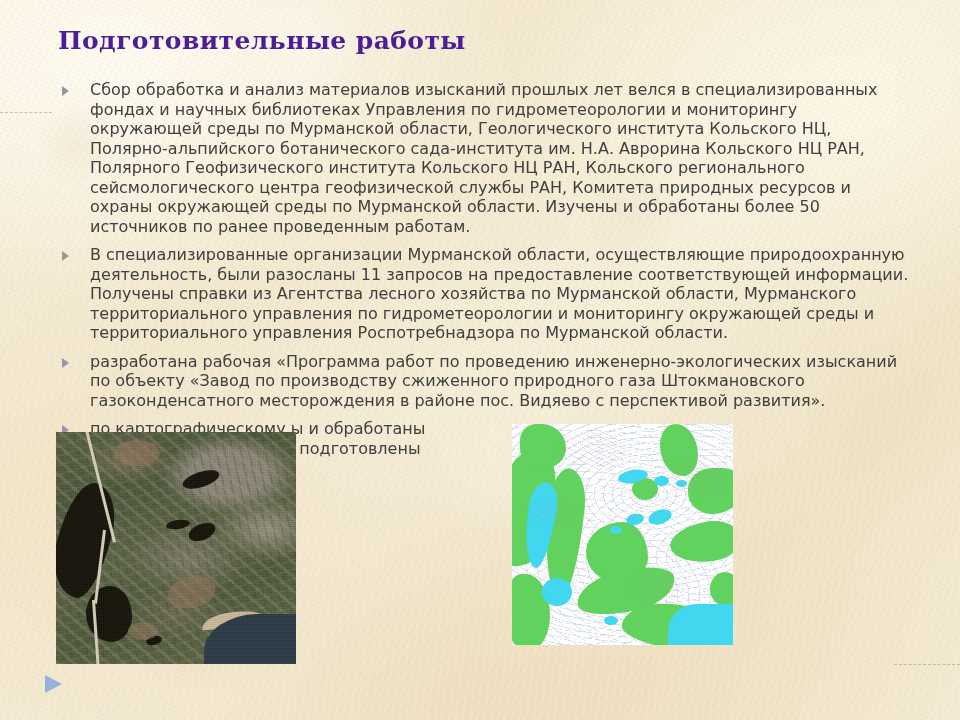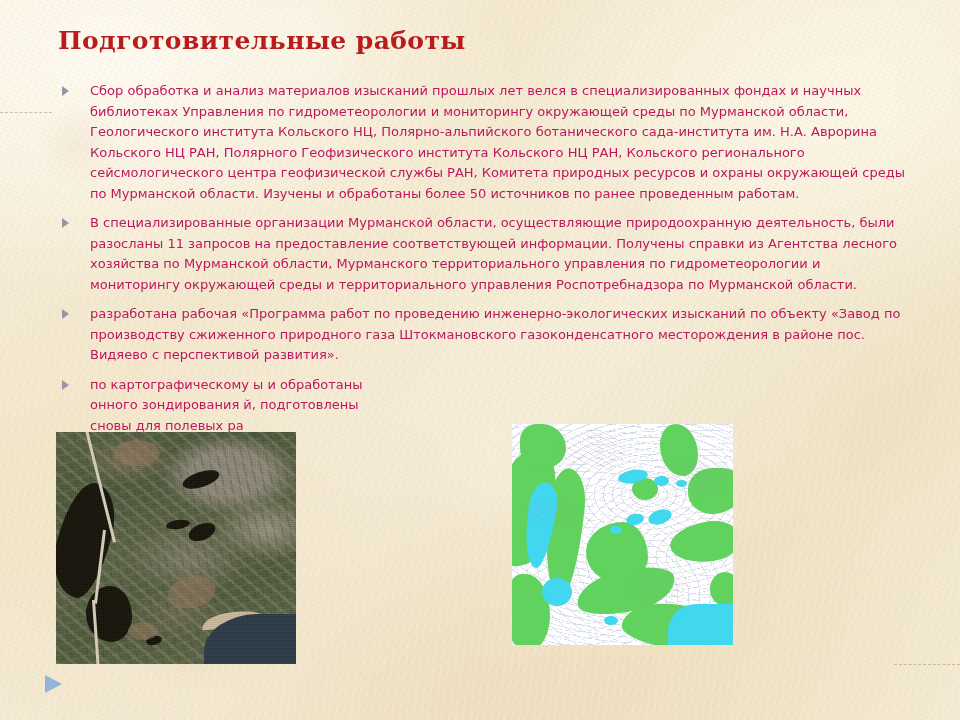--- a/index.html
+++ b/index.html
@@ -65,21 +65,21 @@
 
   
   .title {
     position: absolute;
     left: 58px;
     top: 26px;
     font-family: "DejaVu Serif", serif;
     font-weight: bold;
     font-size: 25px;
     letter-spacing: 0.4px;
-    color: #b91c1c;
+    color: #4c1d95;
     white-space: nowrap;
   }
 
   
   .body-area {
     position: absolute;
     left: 58px;
     top: 80px;
     width: 856px;
   }
@@ -94,23 +94,23 @@
     left: 4px;
     top: 6px;
     width: 0;
     height: 0;
     border-left: 7px solid #9a94a8;
     border-top: 5px solid transparent;
     border-bottom: 5px solid transparent;
   }
   .bullet-text {
     font-family: "DejaVu Sans", sans-serif;
-    font-size: 13px;
+    font-size: 16px;
     line-height: 19.5px;
-    color: #be185d;
+    color: #404040;
     white-space: pre-line;
   }
 
   
   .photo-sat {
     position: absolute;
     left: 56px;
     top: 432px;
     width: 240px;
     height: 232px;

